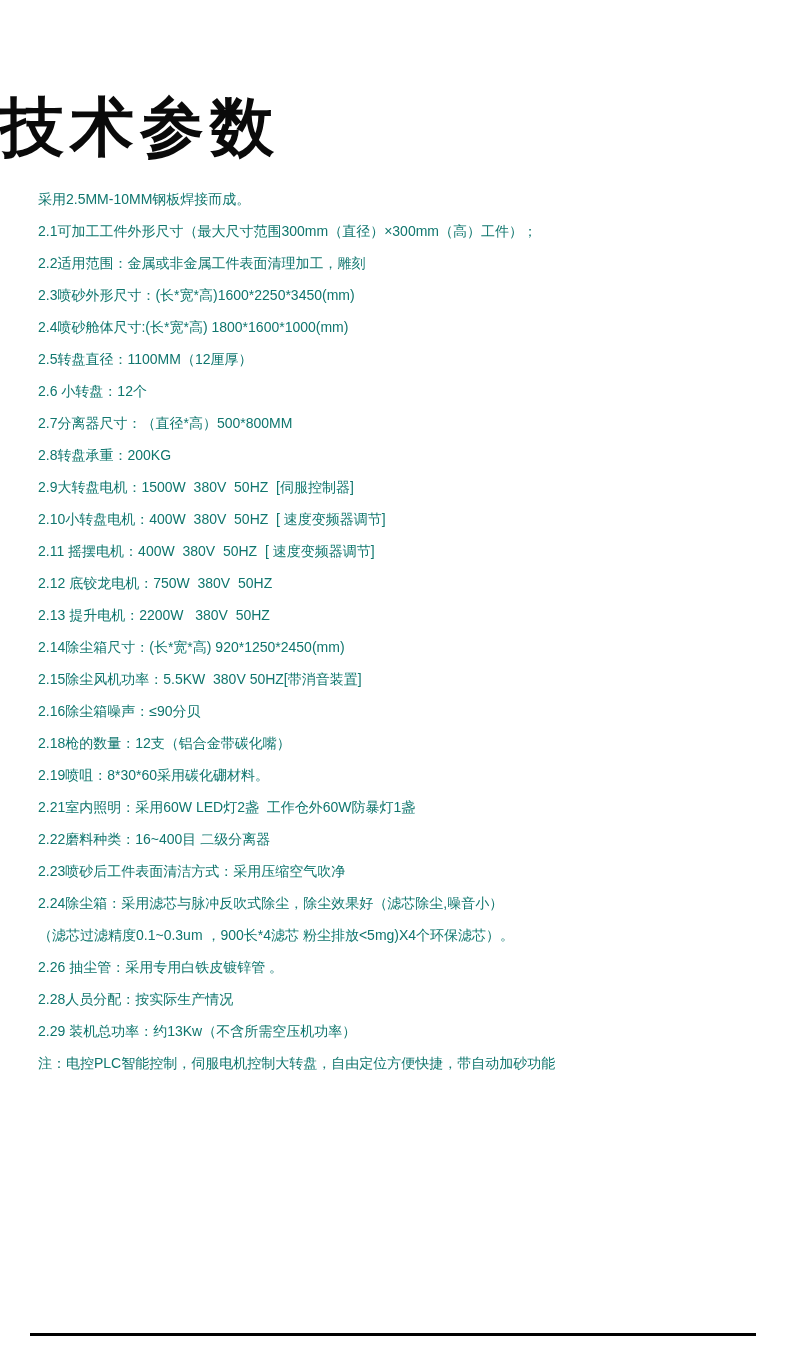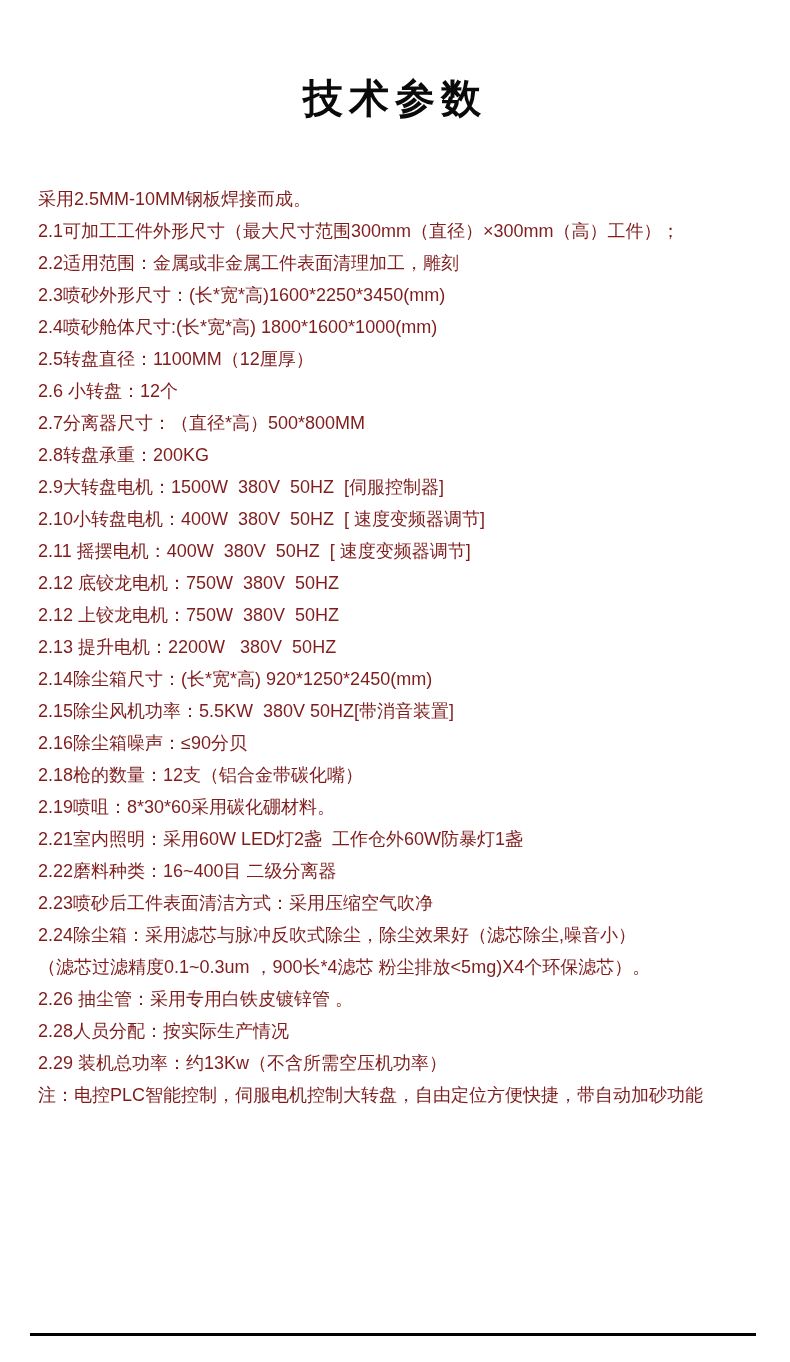--- a/index.html
+++ b/index.html
@@ -7,37 +7,36 @@
     position:relative;
     width:790px;height:1362px;
     background:#ffffff;
     overflow:hidden;
     font-family:"Liberation Sans","DejaVu Sans",sans-serif;
     color:#161616;
   }
   .title{
     position:absolute;
     top:48px;left:0;width:100%;
-    text-align:center;
-    font-size:40px;
+    font-size:64px;
     font-weight:700;
     letter-spacing:6px;
     color:#0a0a0a;
     line-height:1.15;
   }
   .spec-list{
     position:absolute;
     top:183px;left:38px;right:16px;
   }
   .spec-line{
     height:32px;
     line-height:32px;
-    font-size:18px;
+    font-size:14px;
     white-space:pre;
-    color:#7f1d1d;
+    color:#0f766e;
     overflow:hidden;
   }
   .divider{
     position:absolute;
     left:30px;top:1333px;
     width:726px;height:3px;
     background:#000000;
   }
 </style>
 </head>
@@ -52,21 +51,20 @@
       <div class="spec-line">2.3喷砂外形尺寸：(长*宽*高)1600*2250*3450(mm)</div>
       <div class="spec-line">2.4喷砂舱体尺寸:(长*宽*高) 1800*1600*1000(mm)</div>
       <div class="spec-line">2.5转盘直径：1100MM（12厘厚）</div>
       <div class="spec-line">2.6 小转盘：12个</div>
       <div class="spec-line">2.7分离器尺寸：（直径*高）500*800MM</div>
       <div class="spec-line">2.8转盘承重：200KG</div>
       <div class="spec-line">2.9大转盘电机：1500W  380V  50HZ  [伺服控制器]</div>
       <div class="spec-line">2.10小转盘电机：400W  380V  50HZ  [ 速度变频器调节]</div>
       <div class="spec-line">2.11 摇摆电机：400W  380V  50HZ  [ 速度变频器调节]</div>
       <div class="spec-line">2.12 底铰龙电机：750W  380V  50HZ</div>
-      <div class="spec-line">2.12 上铰龙电机：750W  380V  50HZ</div>
       <div class="spec-line">2.13 提升电机：2200W   380V  50HZ</div>
       <div class="spec-line">2.14除尘箱尺寸：(长*宽*高) 920*1250*2450(mm)</div>
       <div class="spec-line">2.15除尘风机功率：5.5KW  380V 50HZ[带消音装置]</div>
       <div class="spec-line">2.16除尘箱噪声：≤90分贝</div>
       <div class="spec-line">2.18枪的数量：12支（铝合金带碳化嘴）</div>
       <div class="spec-line">2.19喷咀：8*30*60采用碳化硼材料。</div>
       <div class="spec-line">2.21室内照明：采用60W LED灯2盏  工作仓外60W防暴灯1盏</div>
       <div class="spec-line">2.22磨料种类：16~400目 二级分离器</div>
       <div class="spec-line">2.23喷砂后工件表面清洁方式：采用压缩空气吹净</div>
       <div class="spec-line">2.24除尘箱：采用滤芯与脉冲反吹式除尘，除尘效果好（滤芯除尘,噪音小）</div>

